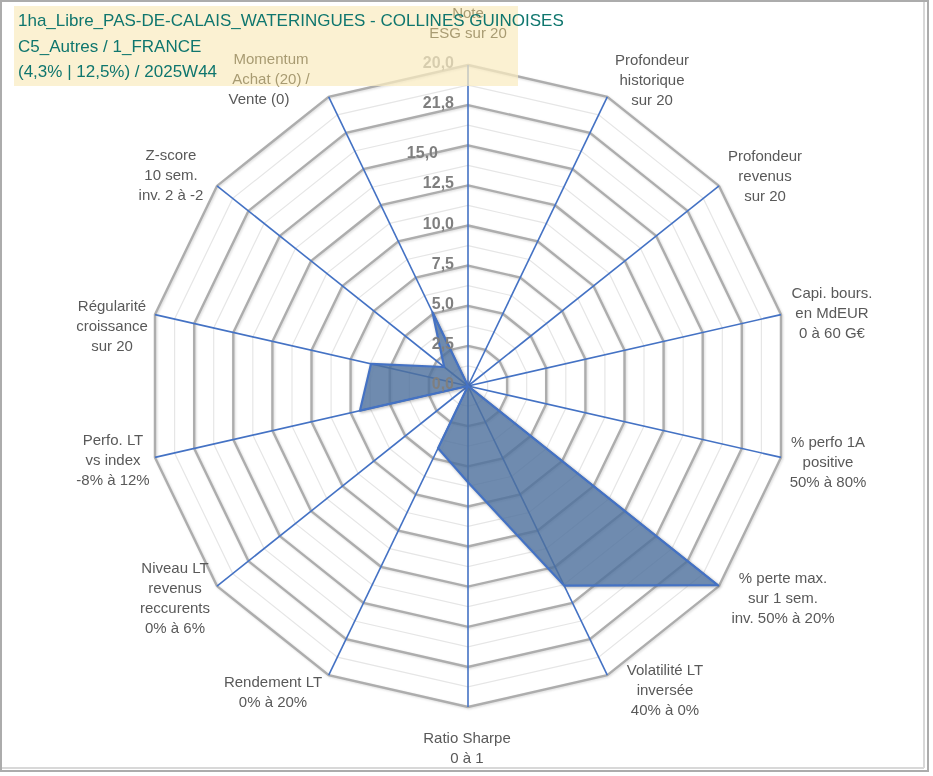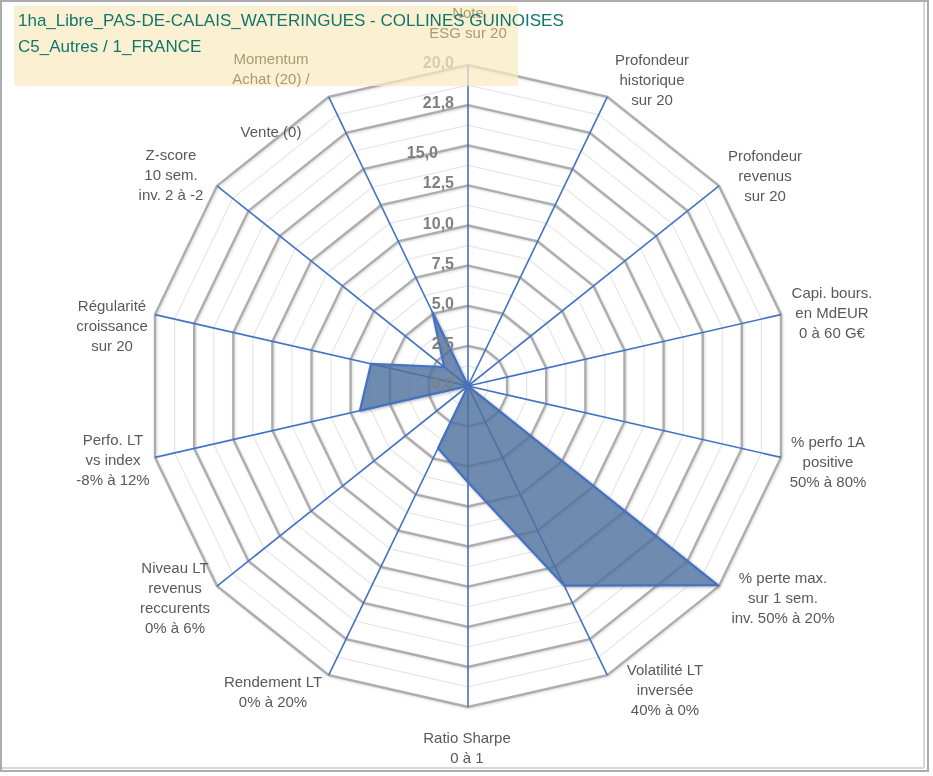--- a/index.html
+++ b/index.html
@@ -120,20 +120,21 @@
 vs index
 -8% à 12%</div>
     <div class="axis-label" style="left: 112px; top: 326px;">Régularité
 croissance
 sur 20</div>
     <div class="axis-label" style="left: 171px; top: 175px;">Z-score
 10 sem.
 inv. 2 à -2</div>
     <div class="axis-label tan" style="left: 271px; top: 69px;">Momentum
 Achat (20) /</div>
-    <div class="axis-label" style="left: 271px; top: 99px; margin-top: 33px;">Vente (0)</div>
+    <div class="axis-label" style="left: 259px; top: 99px;">Vente (0)</div>
   </div>
 
 <div class="title-box"></div>
 <div class="title-text">
   <div>1ha_Libre_PAS-DE-CALAIS_WATERINGUES - COLLINES GUINOISES</div>
   <div>C5_Autres / 1_FRANCE</div>
+  <div>(4,3% | 12,5%) / 2025W44</div>
 </div>
 
 </body></html>

